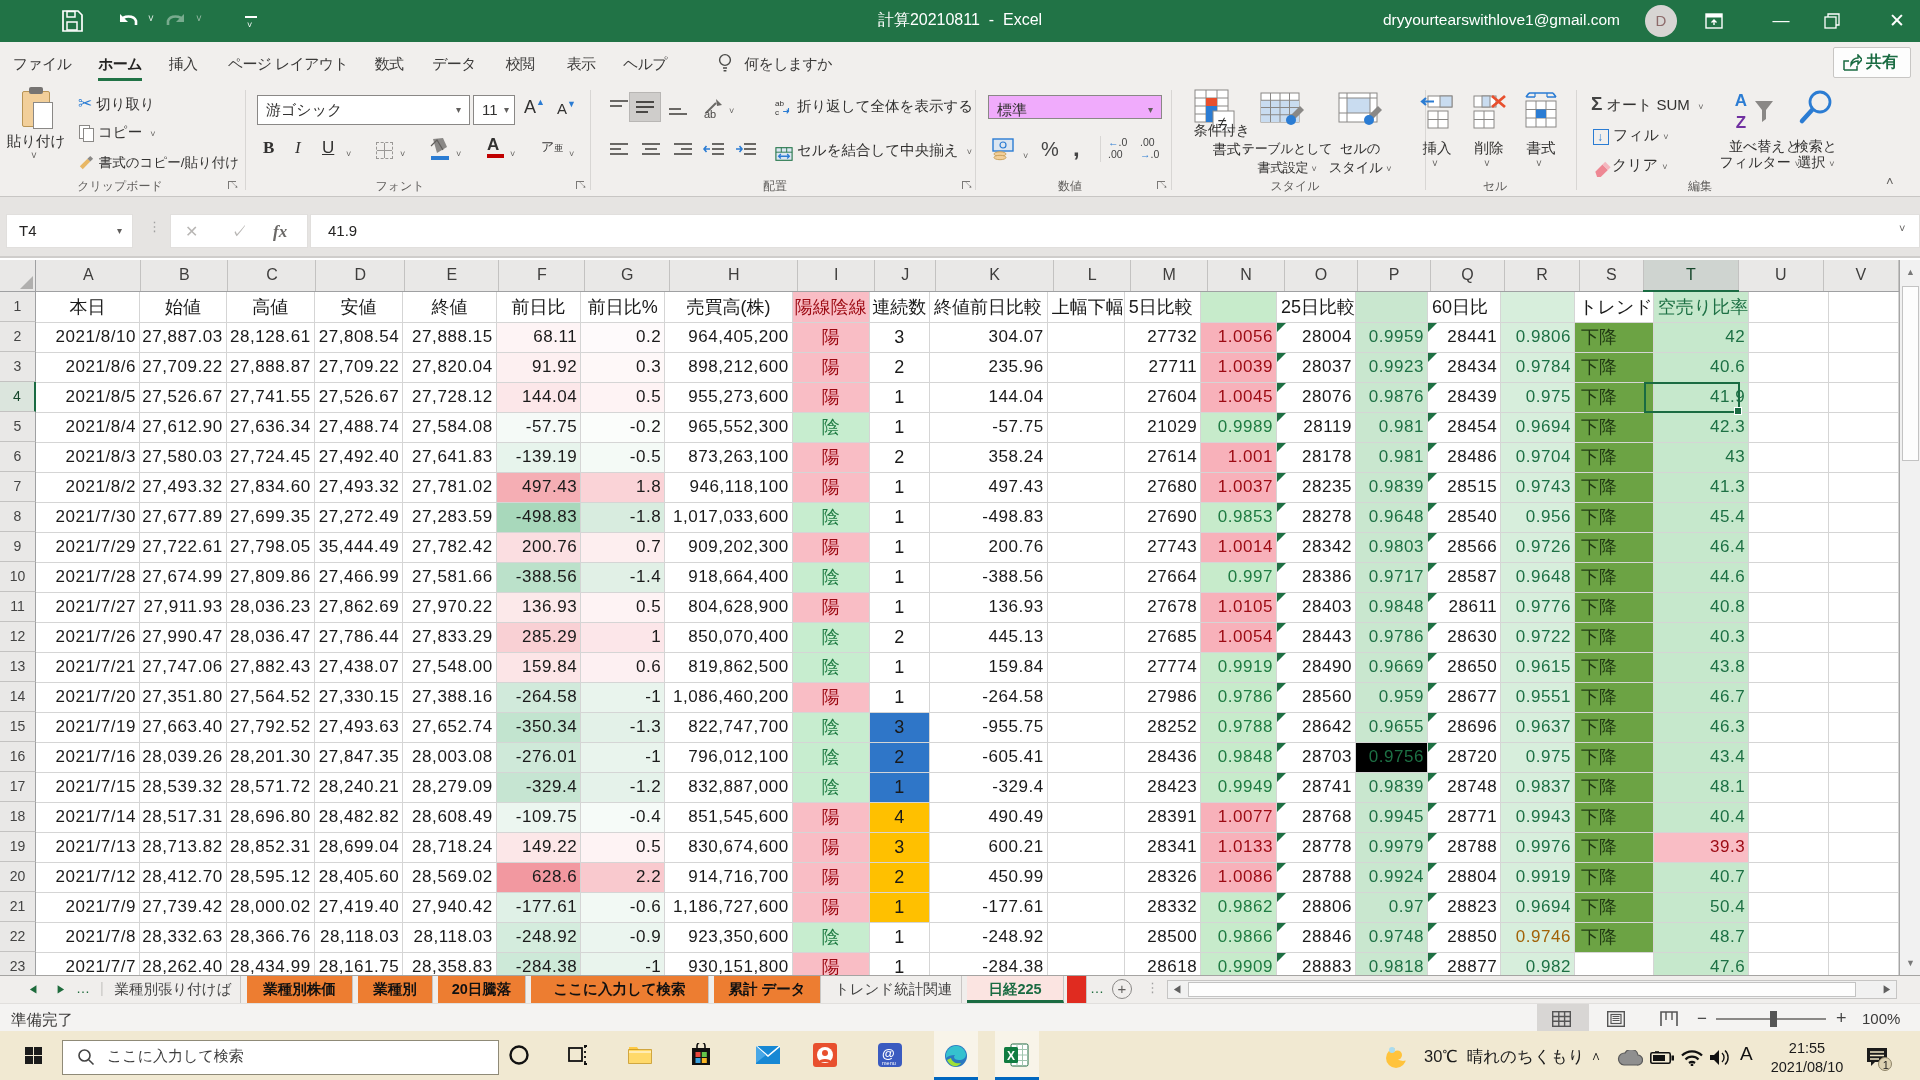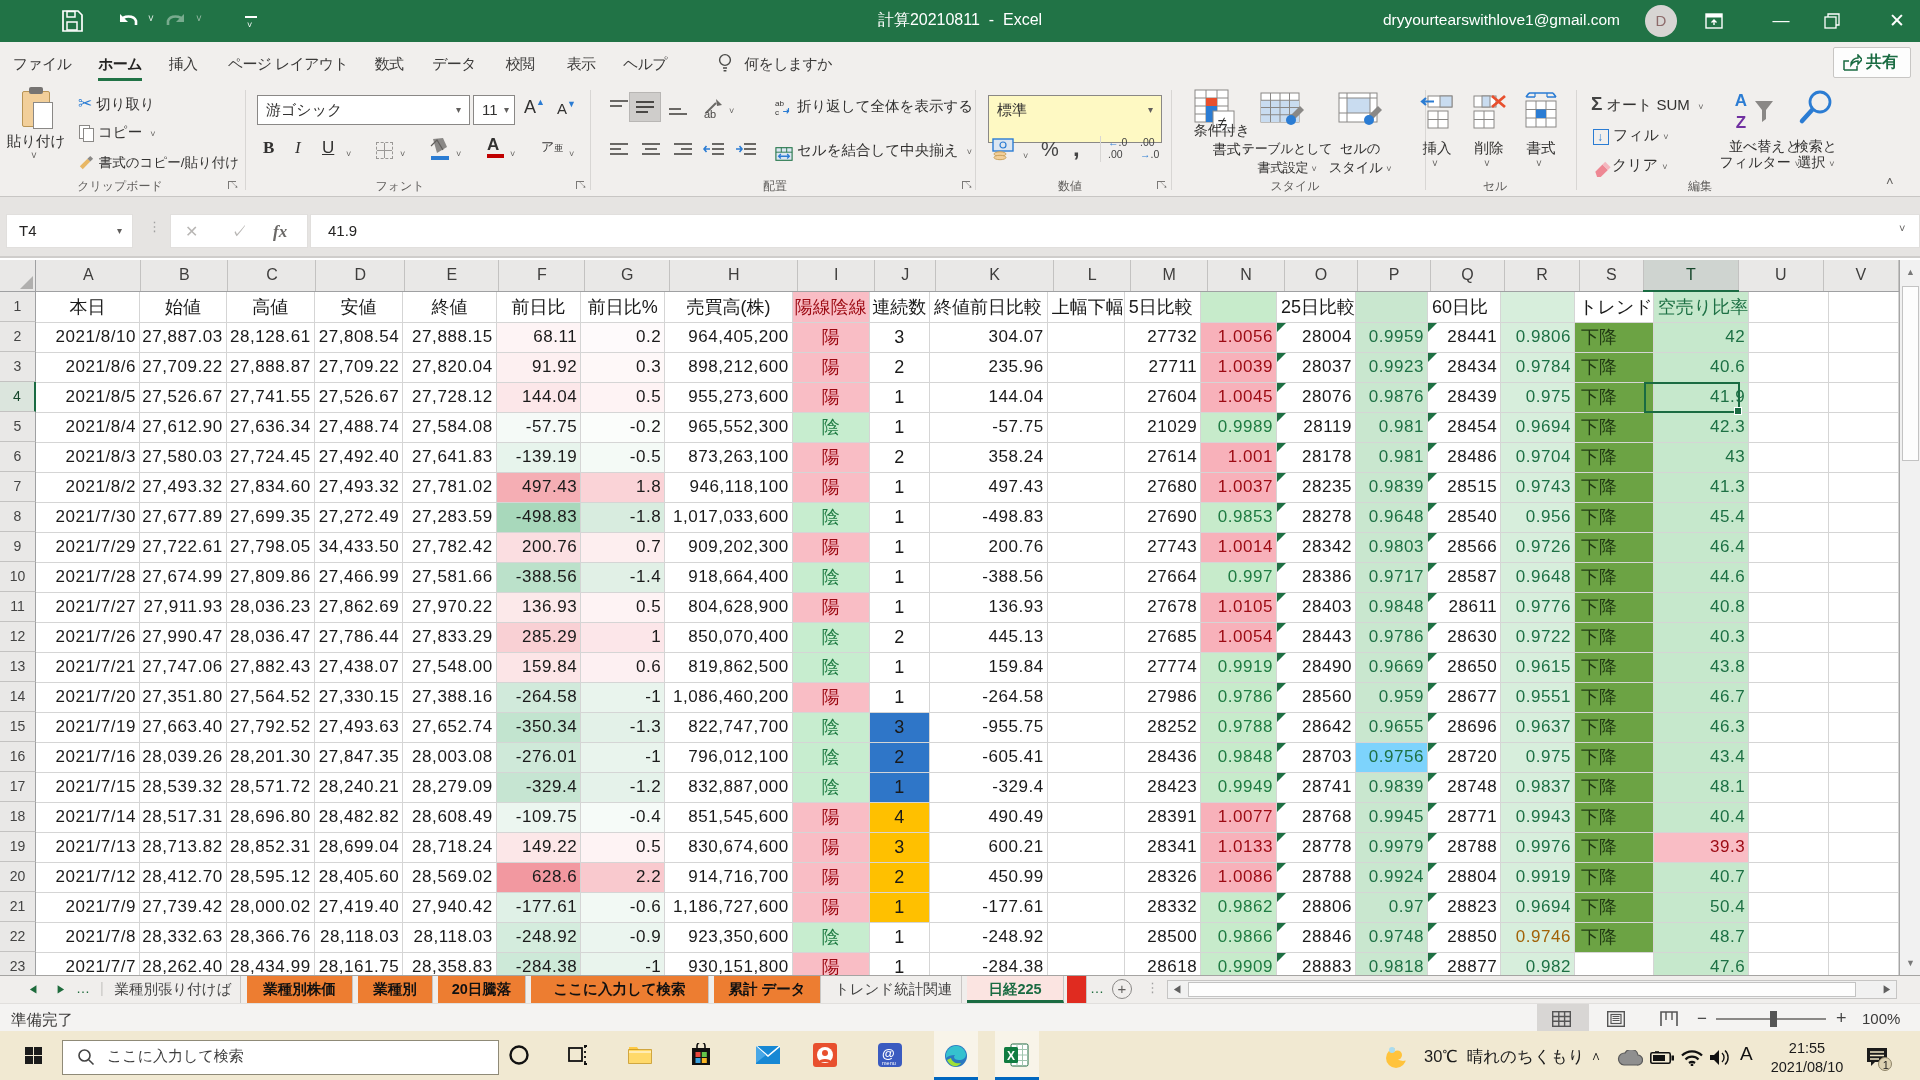--- a/index.html
+++ b/index.html
@@ -222,21 +222,21 @@
       </svg> 折り返して全体を表示する</div>
 <div class="abs" style="left:775px;top:57px;font-size:14.5px"><svg class="icon16" viewBox="0 0 20 20" style="position:relative;top:3px">
         <rect x="1" y="3" width="18" height="14" fill="#dce6f1" stroke="#217346" stroke-width="1.2"></rect>
         <path d="M1 8 h18 M7 3 v5 M13 3 v5" stroke="#217346" stroke-width="1"></path>
         <path d="M4 12.5 h12 M6.5 10 L4 12.5 l2.5 2.5 M13.5 10 L16 12.5 l-2.5 2.5" stroke="#2b7cd3" stroke-width="1.4" fill="none"></path>
       </svg> セルを結合して中央揃え&nbsp;&nbsp;<span class="chev">˅</span></div>
 <div class="glabel" style="left:715px;width:120px">配置</div>
 <div class="dlg" style="left:962px"></div>
 <div class="gsep" style="left:975px"></div>
 
-<div class="abs" style="left:988px;top:11px;width:174px;height:48px;background:#fef9c3;border:1px solid #8a8886;font-size:15px;line-height:28px;padding-left:8px">標準<span style="position:absolute;right:8px;top:0;color:#605e5c;font-size:10px">▾</span></div>
+<div class="abs" style="left:988px;top:11px;width:174px;height:24px;background:#f0abfc;border:1px solid #8a8886;font-size:15px;line-height:28px;padding-left:8px">標準<span style="position:absolute;right:8px;top:0;color:#605e5c;font-size:10px">▾</span></div>
 <svg class="abs" style="left:992px;top:53px" width="26" height="24" viewBox="0 0 26 24">
       <rect x="1" y="2" width="20" height="12" fill="#dce6f1" stroke="#2b7cd3" stroke-width="1.4"></rect>
       <circle cx="11" cy="8" r="3" fill="none" stroke="#2b7cd3" stroke-width="1.2"></circle>
       <ellipse cx="8" cy="17" rx="6" ry="2.2" fill="#f2cf9a" stroke="#caa35e"></ellipse>
       <ellipse cx="8" cy="20.5" rx="6" ry="2.2" fill="#f2cf9a" stroke="#caa35e"></ellipse>
     </svg>
 <div class="abs" style="left:1023px;top:62px"><span class="chev">˅</span></div>
 <div class="abs" style="left:1041px;top:54px;font-size:20px;color:#444">%</div>
 <div class="abs" style="left:1073px;top:50px;font-size:24px;color:#444;font-weight:bold">,</div>
 <div class="abs" style="left:1100px;top:52px;width:1px;height:26px;background:#d8d6d4"></div>
@@ -644,21 +644,21 @@
             <td class="n" style="background:#D7EEDC;color:#1D7044">0.956</td>
             <td class="l" style="background:#6CA344;color:#223B14">下降</td>
             <td class="n" style="background:#C6E8CC;color:#1D7044">45.4</td>
             <td></td>
             <td></td>
           </tr>
 <tr>
             <td class="n">2021/7/29</td>
             <td class="n">27,722.61</td>
             <td class="n">27,798.05</td>
-            <td class="n">34,433.50</td>
+            <td class="n">35,444.49</td>
             <td class="n">27,782.42</td>
             <td class="n" style="background:#FBDEE1">200.76</td>
             <td class="n" style="background:#FDEEEF">0.7</td>
             <td class="n">909,202,300</td>
             <td class="c" style="background:#F9BDC5;color:#9C0A13">陽</td>
             <td class="c">1</td>
             <td class="n">200.76</td>
             <td></td>
             <td class="n">27743</td>
             <td class="n" style="background:#F8B1BA;color:#9C0A13">1.0014</td>
@@ -824,21 +824,21 @@
             <td class="n" style="background:#CFE9D9">-276.01</td>
             <td class="n" style="background:#E9F4ED">-1</td>
             <td class="n">796,012,100</td>
             <td class="c" style="background:#C7EDCF;color:#1E7B42">陰</td>
             <td class="c" style="background:#2F76C8;">2</td>
             <td class="n">-605.41</td>
             <td></td>
             <td class="n">28436</td>
             <td class="n" style="background:#C7EBCB;color:#1E7B42">0.9848</td>
             <td class="n tri">28703</td>
-            <td class="n" style="background:#7dd3fc;color:#1D7044">0.9756</td>
+            <td class="n" style="background:#000000;color:#1D7044">0.9756</td>
             <td class="n tri">28720</td>
             <td class="n" style="background:#D7EEDC;color:#1D7044">0.975</td>
             <td class="l" style="background:#6CA344;color:#223B14">下降</td>
             <td class="n" style="background:#C6E8CC;color:#1D7044">43.4</td>
             <td></td>
             <td></td>
           </tr>
 <tr>
             <td class="n">2021/7/15</td>
             <td class="n">28,539.32</td>

